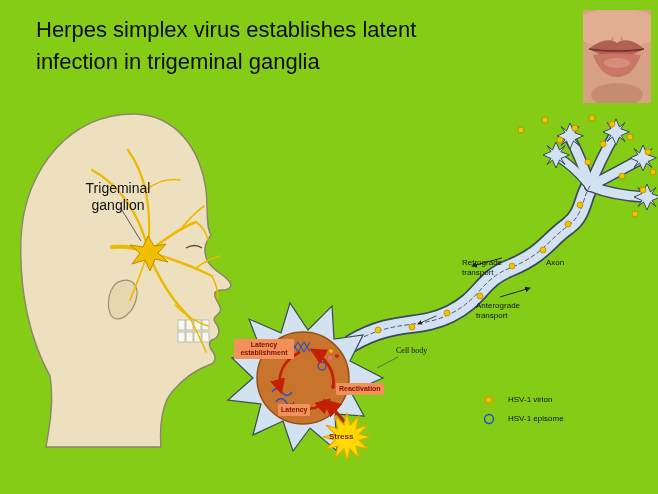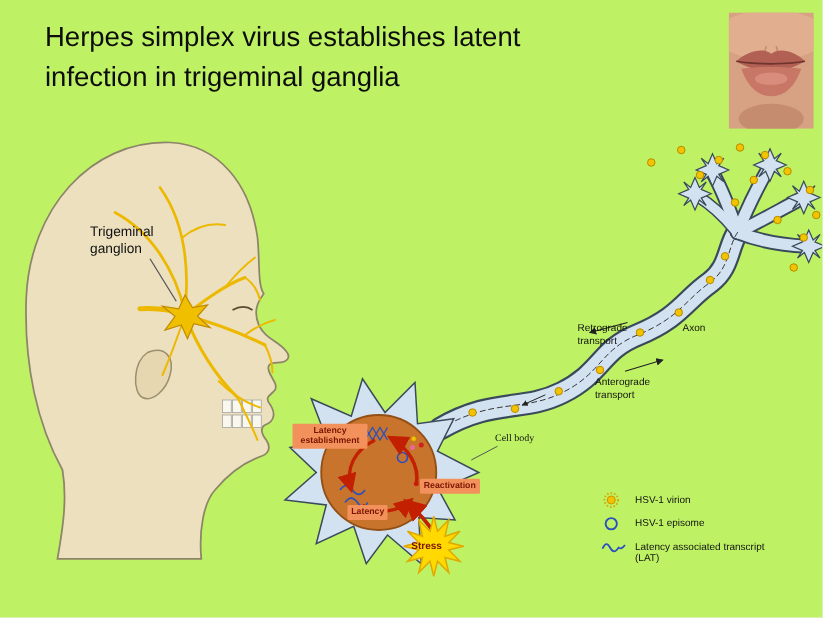--- a/index.html
+++ b/index.html
@@ -1,22 +1,22 @@
 <!DOCTYPE html>
 <html><head>
 <meta charset="utf-8">
 <style>
   *{box-sizing:border-box;margin:0;padding:0}
   body{background:#fff;font-family:"Liberation Sans",sans-serif}
-  #slide{position:relative;width:658px;height:494px;background:#bef264;overflow:hidden;outline:1px solid #e3e3e3}
+  #slide{position:relative;width:658px;height:494px;background:#84cc16;overflow:hidden;outline:1px solid #e3e3e3}
   .abs{position:absolute}
   .pre{white-space:pre-line}
   .title{font-size:22px;line-height:1.45;color:#0d0d0d}
   .dlabel{font-size:8px;line-height:1.25;color:#111}
-  .tglabel{font-size:11px;line-height:1.2;color:#111;text-align:left}
+  .tglabel{font-size:14px;line-height:1.2;color:#111;text-align:center}
   .orange-tag{background:#f2915c;color:#7c1400;font-size:7px;line-height:1.15;padding:2px 3px;text-align:center;border-radius:1px;font-weight:bold}
   .stress-text{font-size:8px;font-weight:bold;color:#7c1400;text-align:center}
   .legend{display:flex;flex-direction:column;gap:5px;width:176px}
   .legend-row{display:flex;align-items:flex-start;gap:6px}
   .legend-label{font-size:8px;line-height:1.15;color:#111;padding-top:2px}
   svg{display:block}
 </style>
 </head>
 <body>
 
@@ -208,22 +208,16 @@
     </div>
 
 
     <div class="legend-row">
       <svg class="legend-icon" width="22" height="14" viewBox="0 0 22 14">
         <circle cx="9" cy="7" r="4.5" fill="none" stroke="#2a50c0" stroke-width="1.5"></circle>
       </svg>
       <span class="legend-label">HSV-1 episome</span>
     </div>
 
-    <div class="legend-row">
-      <svg class="legend-icon" width="22" height="14" viewBox="0 0 22 14">
-        <path d="M2,8 Q5,1 8,7 T15,7 Q17,9 20,5" fill="none" stroke="#2a50c0" stroke-width="1.4"></path>
-      </svg>
-      <span class="legend-label" style="max-width:120px">Latency associated transcript (LAT)</span>
-    </div>
 
 
   </div>
 </div>
 
 </body></html>

